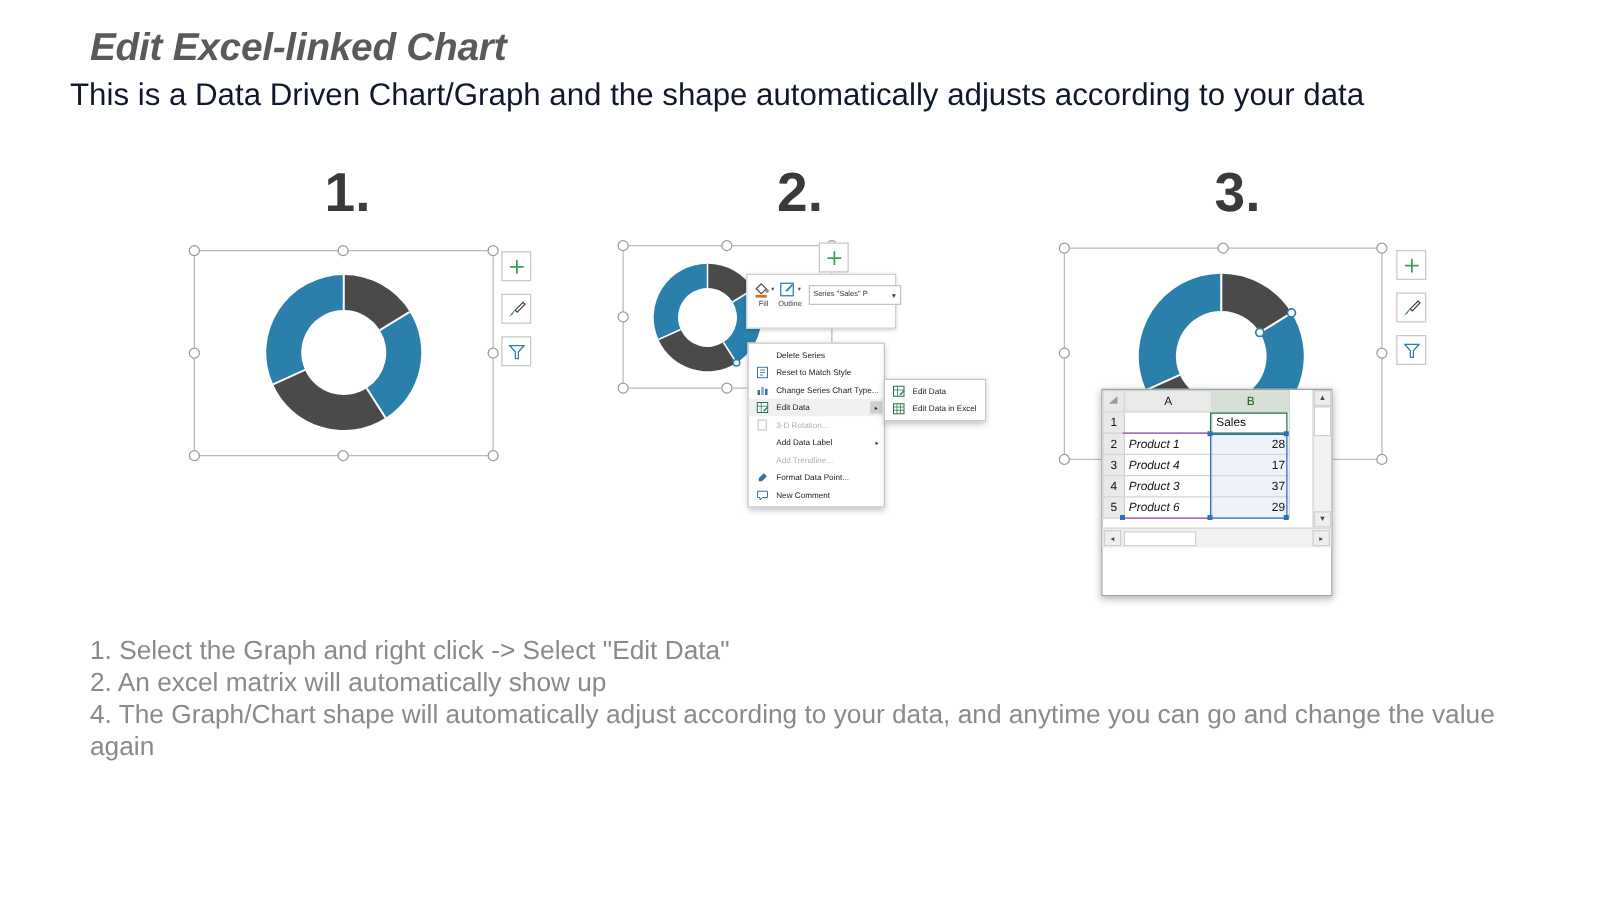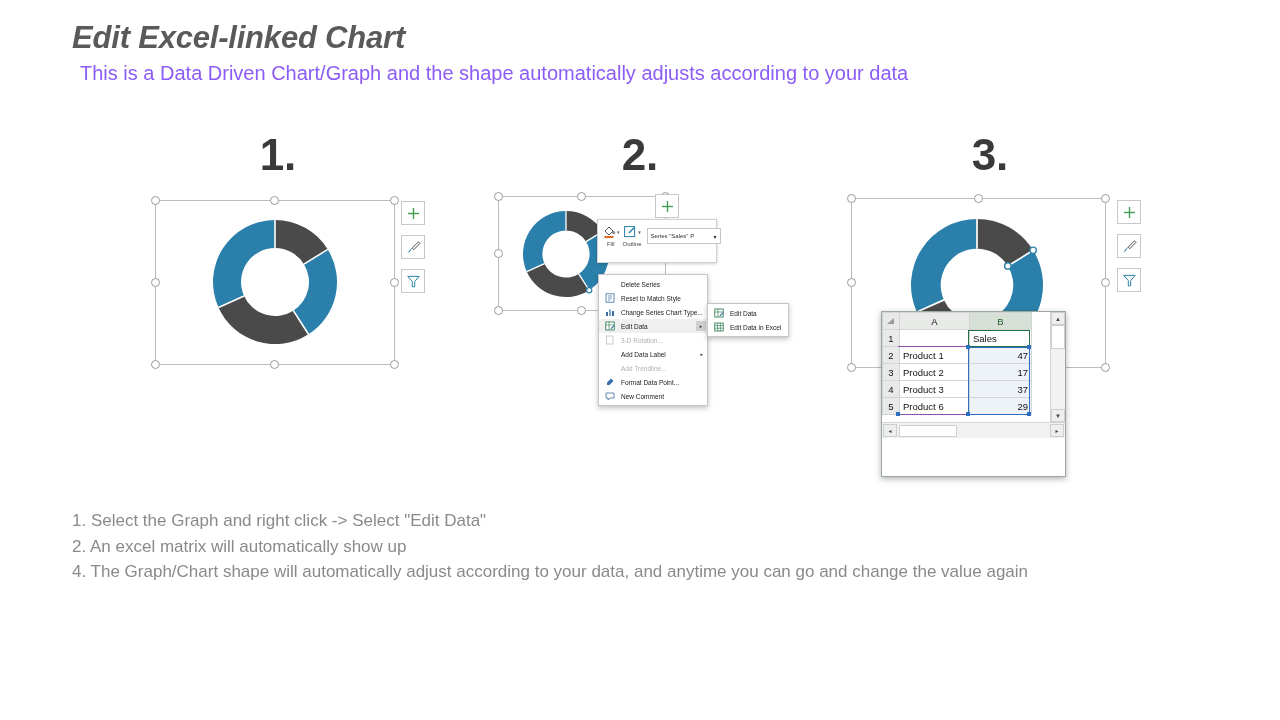--- a/index.html
+++ b/index.html
@@ -11,22 +11,22 @@
   }
   #stage { position: relative; width: 1280px; height: 720px; background:#fff; }
 
   
   .page-title {
     position: absolute; left: 72px; top: 20px;
     font-size: 31px; font-style: italic; font-weight: bold;
     color: #5a5a5a; letter-spacing: -0.2px; white-space: nowrap;
   }
   .page-subtitle {
-    position: absolute; left: 80px; top: 62px;
-    font-size: 20px; color: #8b5cf6; white-space: nowrap;
+    position: absolute; left: 56px; top: 62px;
+    font-size: 25px; color: #0f172a; white-space: nowrap;
   }
 
   
   .step-num {
     position: absolute; top: 130px;
     font-size: 44px; font-weight: bold; color: #3a3a3a;
     width: 120px; text-align: center;
   }
   #step-num-1 { left: 218px; }
   #step-num-2 { left: 580px; }
@@ -113,21 +113,21 @@
   .xl-grid { position: relative; }
   table.xl-table { border-collapse: collapse; table-layout: fixed; }
   table.xl-table td, table.xl-table th {
     border: 1px solid #d4d4d4; font-size: 9.5px; color: #111;
     height: 17px; padding: 0 3px; font-weight: normal; box-sizing: border-box;
   }
   .xl-corner { width: 16px; background: #e8eae8; }
   .xl-colhead { background: #e8eae8; text-align: center; font-size: 9px; color: #333; }
   .xl-colhead.sel { background: #d6e0d6; color: #1b5e20; }
   .xl-rowhead { width: 16px; background: #e8eae8; text-align: center; font-size: 9px; color: #333; }
-  .xl-cell-a { width: 70px; text-align: left; }
+  .xl-cell-a { width: 70px; text-align: left; font-style: italic; }
   .xl-cell-b { width: 62px; text-align: right; background: #eef3f9; }
   .xl-cell-b.hdr { text-align: left; background: #ffffff; }
   .xl-blank { background: #ffffff; }
   .xl-vscroll {
     position: absolute; right: 0; top: 0; width: 14px; bottom: 0;
     background: #f1f1f1; border-left: 1px solid #d4d4d4;
     display: flex; flex-direction: column; justify-content: space-between;
   }
   .xl-sbtn { width: 14px; height: 13px; background: #eceef0; border: 1px solid #cfcfcf;
              box-sizing: border-box; display: flex; align-items: center;
@@ -143,21 +143,21 @@
   .xl-hspace { flex: 1; }
   
   .xl-range-b { position: absolute; border: 1.5px solid #2d6fbf; box-sizing: border-box; pointer-events: none; }
   .xl-range-a { position: absolute; border-bottom: 1.5px solid #8f4fa8; pointer-events: none; }
   .xl-hdr-range { position: absolute; border: 1.5px solid #217346; box-sizing: border-box; pointer-events: none; }
   .xl-nub { position: absolute; width: 4px; height: 4px; background: #2d6fbf; }
 
   
   .instructions {
     position: absolute; left: 72px; top: 508px; width: 1150px;
-    font-size: 17px; color: #8a8a8a; line-height: 25.5px;
+    font-size: 21px; color: #8a8a8a; line-height: 25.5px;
   }
   .instructions div { white-space: normal; }
 </style>
 </head>
 <body>
 
 <div id="stage">
 
   <div class="page-title">Edit Excel-linked Chart</div>
   <div class="page-subtitle">This is a Data Driven Chart/Graph and the shape automatically adjusts according to your data</div>
@@ -443,25 +443,25 @@
           <th class="xl-colhead sel">B</th>
         </tr>
         <tr>
           <td class="xl-rowhead">1</td>
           <td class="xl-cell-a xl-blank"></td>
           <td class="xl-cell-b hdr">Sales</td>
         </tr>
         <tr>
           <td class="xl-rowhead">2</td>
           <td class="xl-cell-a">Product 1</td>
-          <td class="xl-cell-b">47</td>
+          <td class="xl-cell-b">28</td>
         </tr>
         <tr>
           <td class="xl-rowhead">3</td>
-          <td class="xl-cell-a">Product 2</td>
+          <td class="xl-cell-a">Product 4</td>
           <td class="xl-cell-b">17</td>
         </tr>
         <tr>
           <td class="xl-rowhead">4</td>
           <td class="xl-cell-a">Product 3</td>
           <td class="xl-cell-b">37</td>
         </tr>
         <tr>
           <td class="xl-rowhead">5</td>
           <td class="xl-cell-a">Product 6</td>

